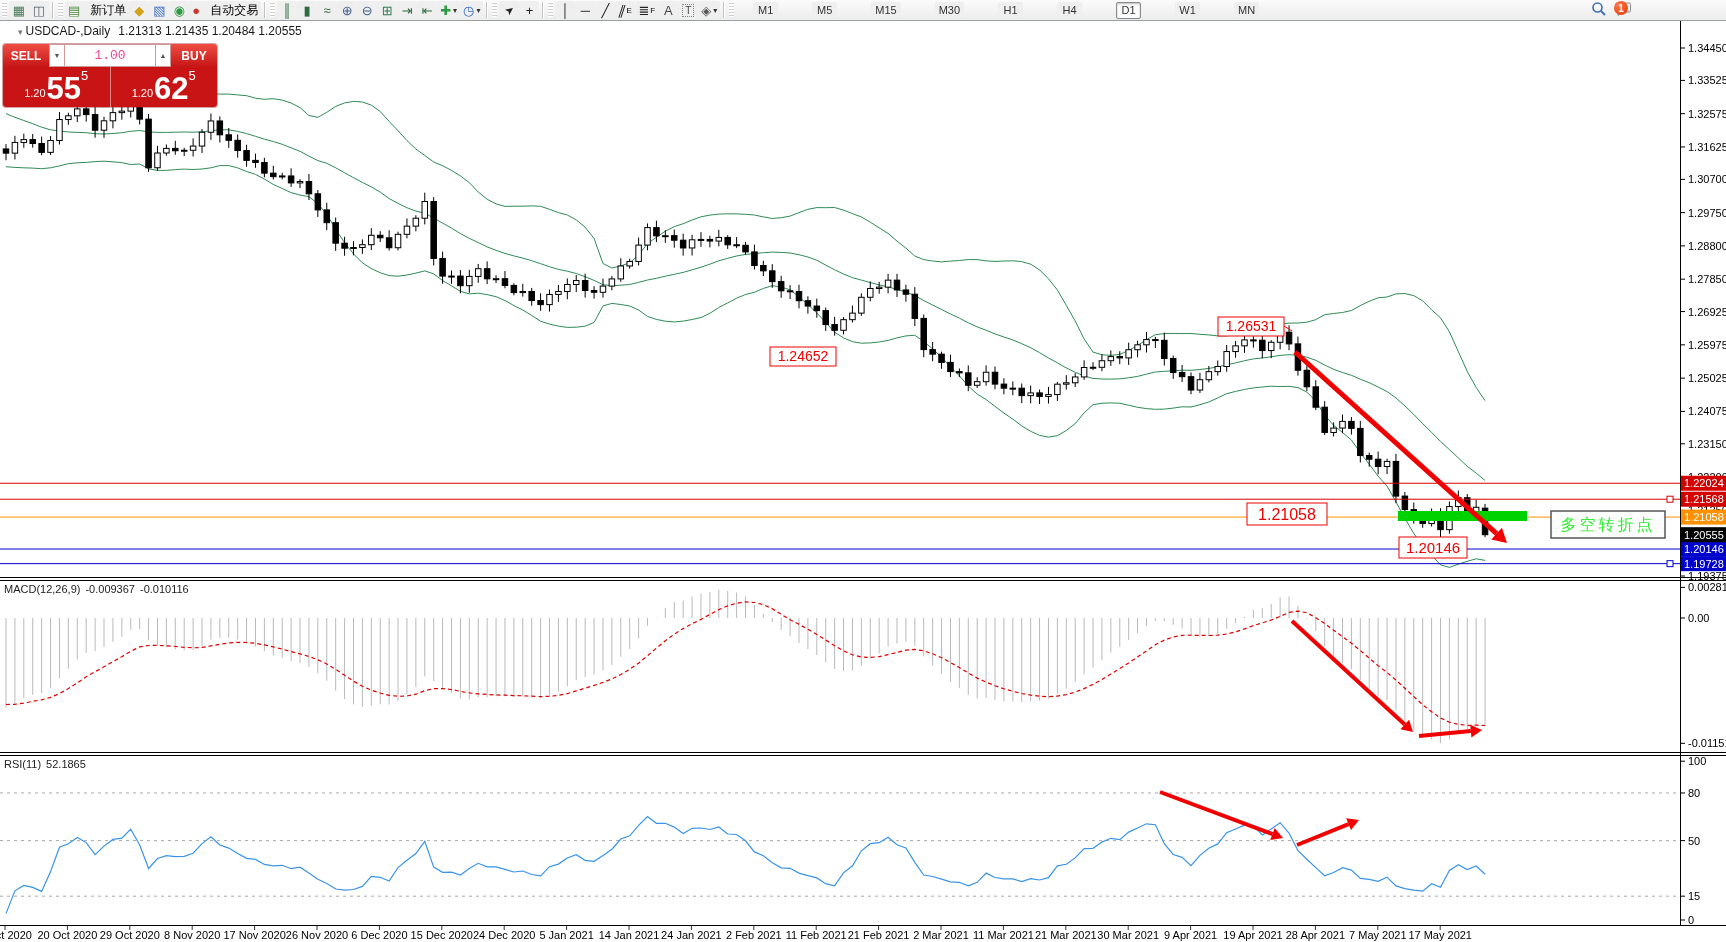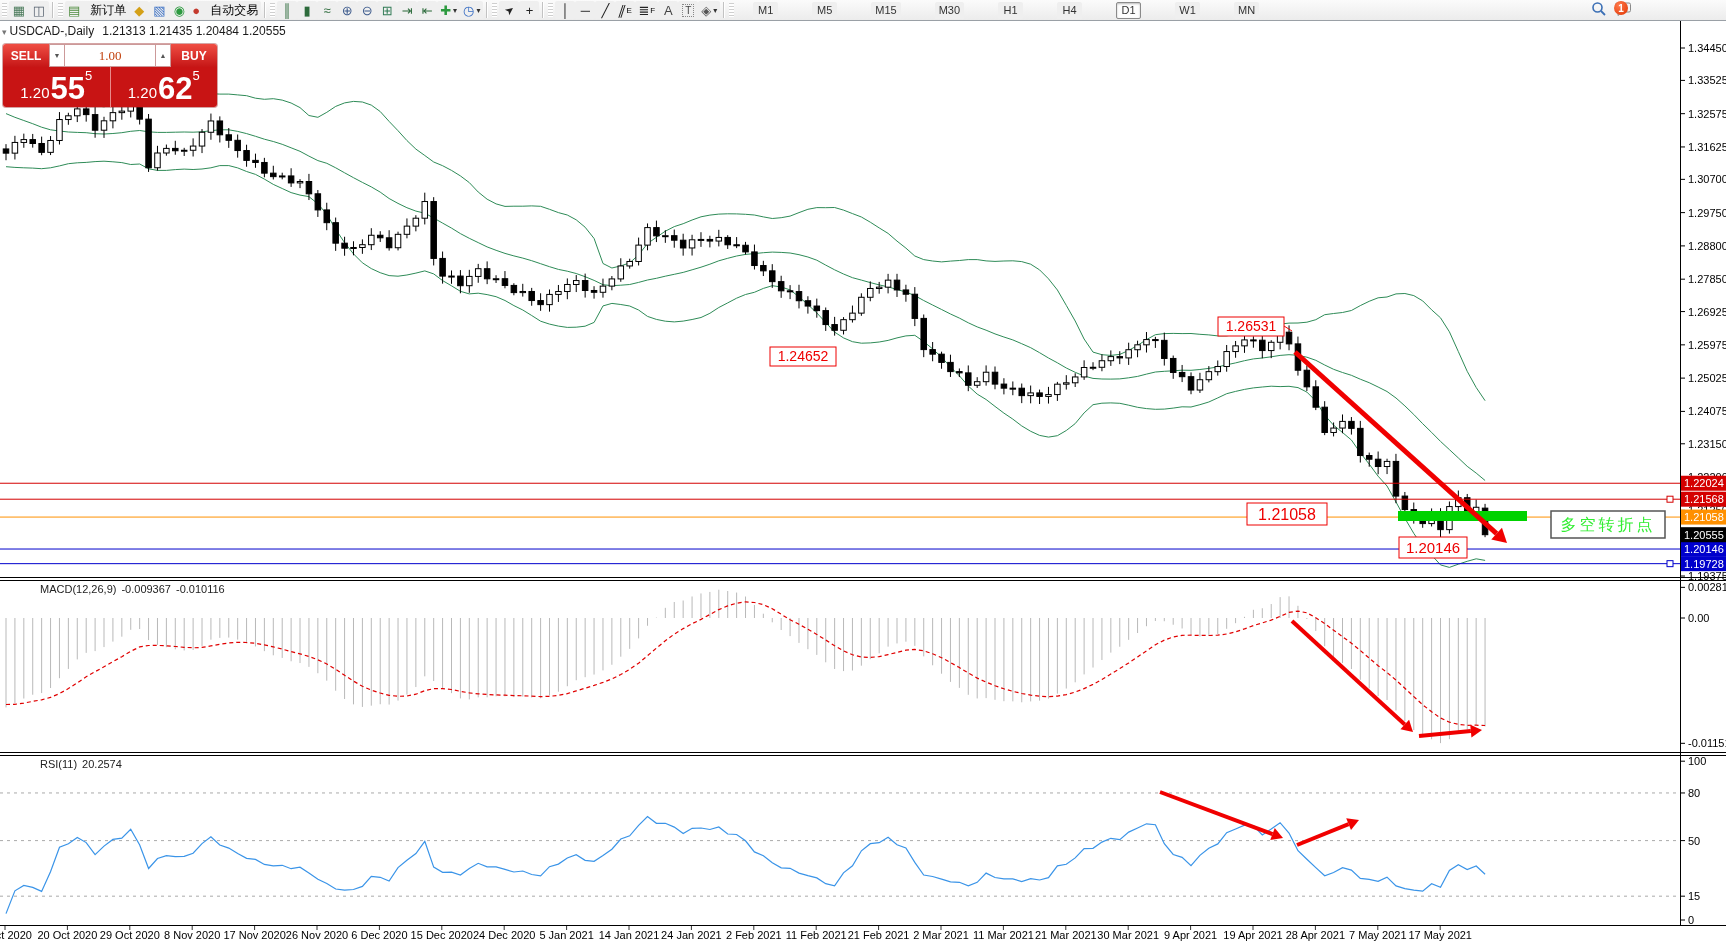--- a/index.html
+++ b/index.html
@@ -21,42 +21,42 @@
   .tb-dd{font-size:8px;color:#333;margin-left:2px;}
   .tf-btn{height:17px;min-width:25px;padding:0 3px;margin:0 17px;display:flex;align-items:center;justify-content:center;
     font-size:11px;color:#333;border:1px solid transparent;border-radius:2px;flex:none;}
   .tf-active{border:1px solid #8a8a8a;background:#fdfdfd;box-shadow:inset 0 1px 2px #bbb;}
   #tb-spacer{flex:1;}
   #chat-badge{position:absolute;right:98px;top:1px;width:14px;height:14px;border-radius:50%;
     background:radial-gradient(circle at 35% 30%,#ff7a4d,#e03400);color:#fff;font-size:10px;font-weight:bold;
     display:flex;align-items:center;justify-content:center;z-index:31;}
 
   
-  #symbol-title{position:absolute;left:2px;top:24px;z-index:20;font-size:12px;color:#1a1a1a;}
+  #symbol-title{position:absolute;left:18px;top:24px;z-index:20;font-size:12px;color:#1a1a1a;}
   #symbol-title .marker{color:#777;font-size:9px;margin-right:3px;}
   #symbol-title .ohlc{margin-left:8px;}
 
   
   #trade-panel{position:absolute;left:3px;top:44px;width:214px;z-index:25;border-radius:3px;overflow:hidden;
     box-shadow:0 0 0 1px rgba(150,30,30,.4);}
   .tp-row{display:flex;height:23px;background:#f4dcdc;align-items:stretch;}
   .tp-btn{flex:none;width:46px;border:none;color:#fff;font-weight:bold;font-size:12px;
     background:linear-gradient(#ef4e44,#c61616);cursor:pointer;font-family:"Liberation Sans",sans-serif;}
   .tp-step{flex:none;width:16px;border:1px solid #c99;background:#fff;font-size:7px;color:#555;padding:0;cursor:pointer;}
   #tp-volume{flex:1;border:1px solid #c99;border-left:none;border-right:none;text-align:center;font-size:13px;
-    font-family:Liberation Serif, serif;color:#c2410c;min-width:0;}
+    font-family:Liberation Mono, monospace;color:#ec4899;min-width:0;}
   .tp-prices{display:flex;height:40px;background:#c81414;color:#fff;}
   .tp-half{flex:1;display:flex;align-items:flex-end;justify-content:center;padding-bottom:3px;position:relative;}
   .tp-half+.tp-half{border-left:1px solid #e88a8a;}
-  .tp-small{font-size:15px;line-height:22px;margin-right:1px;}
+  .tp-small{font-size:11px;line-height:22px;margin-right:1px;}
   .tp-big{font-size:31px;font-weight:bold;line-height:30px;}
   .tp-sup{font-size:13px;line-height:13px;align-self:flex-start;margin-top:2px;}
 
   
-  .ind-label{position:absolute;left:4px;z-index:20;font-size:11px;color:#222;margin-left:36px;}
+  .ind-label{position:absolute;left:4px;z-index:20;font-size:11px;color:#222;}
   #macd-label{top:583px;}
   #rsi-label{top:758px;}
   .ind-val{margin-left:5px;}
 
   svg text{font-family:"Liberation Sans",sans-serif;}
 </style>
 </head>
 <body>
 
 <div id="app">
@@ -919,15 +919,15 @@
         <span class="tp-big">62</span>
         <span class="tp-sup">5</span>
       </div>
     </div>
   </div>
 
   <div class="ind-label" id="macd-label">
     <span>MACD(12,26,9)</span><span class="ind-val">-0.009367</span><span class="ind-val">-0.010116</span>
   </div>
   <div class="ind-label" id="rsi-label">
-    <span>RSI(11)</span><span class="ind-val">20.2574</span>
+    <span>RSI(11)</span><span class="ind-val">52.1865</span>
   </div>
 </div>
 
 </body></html>

